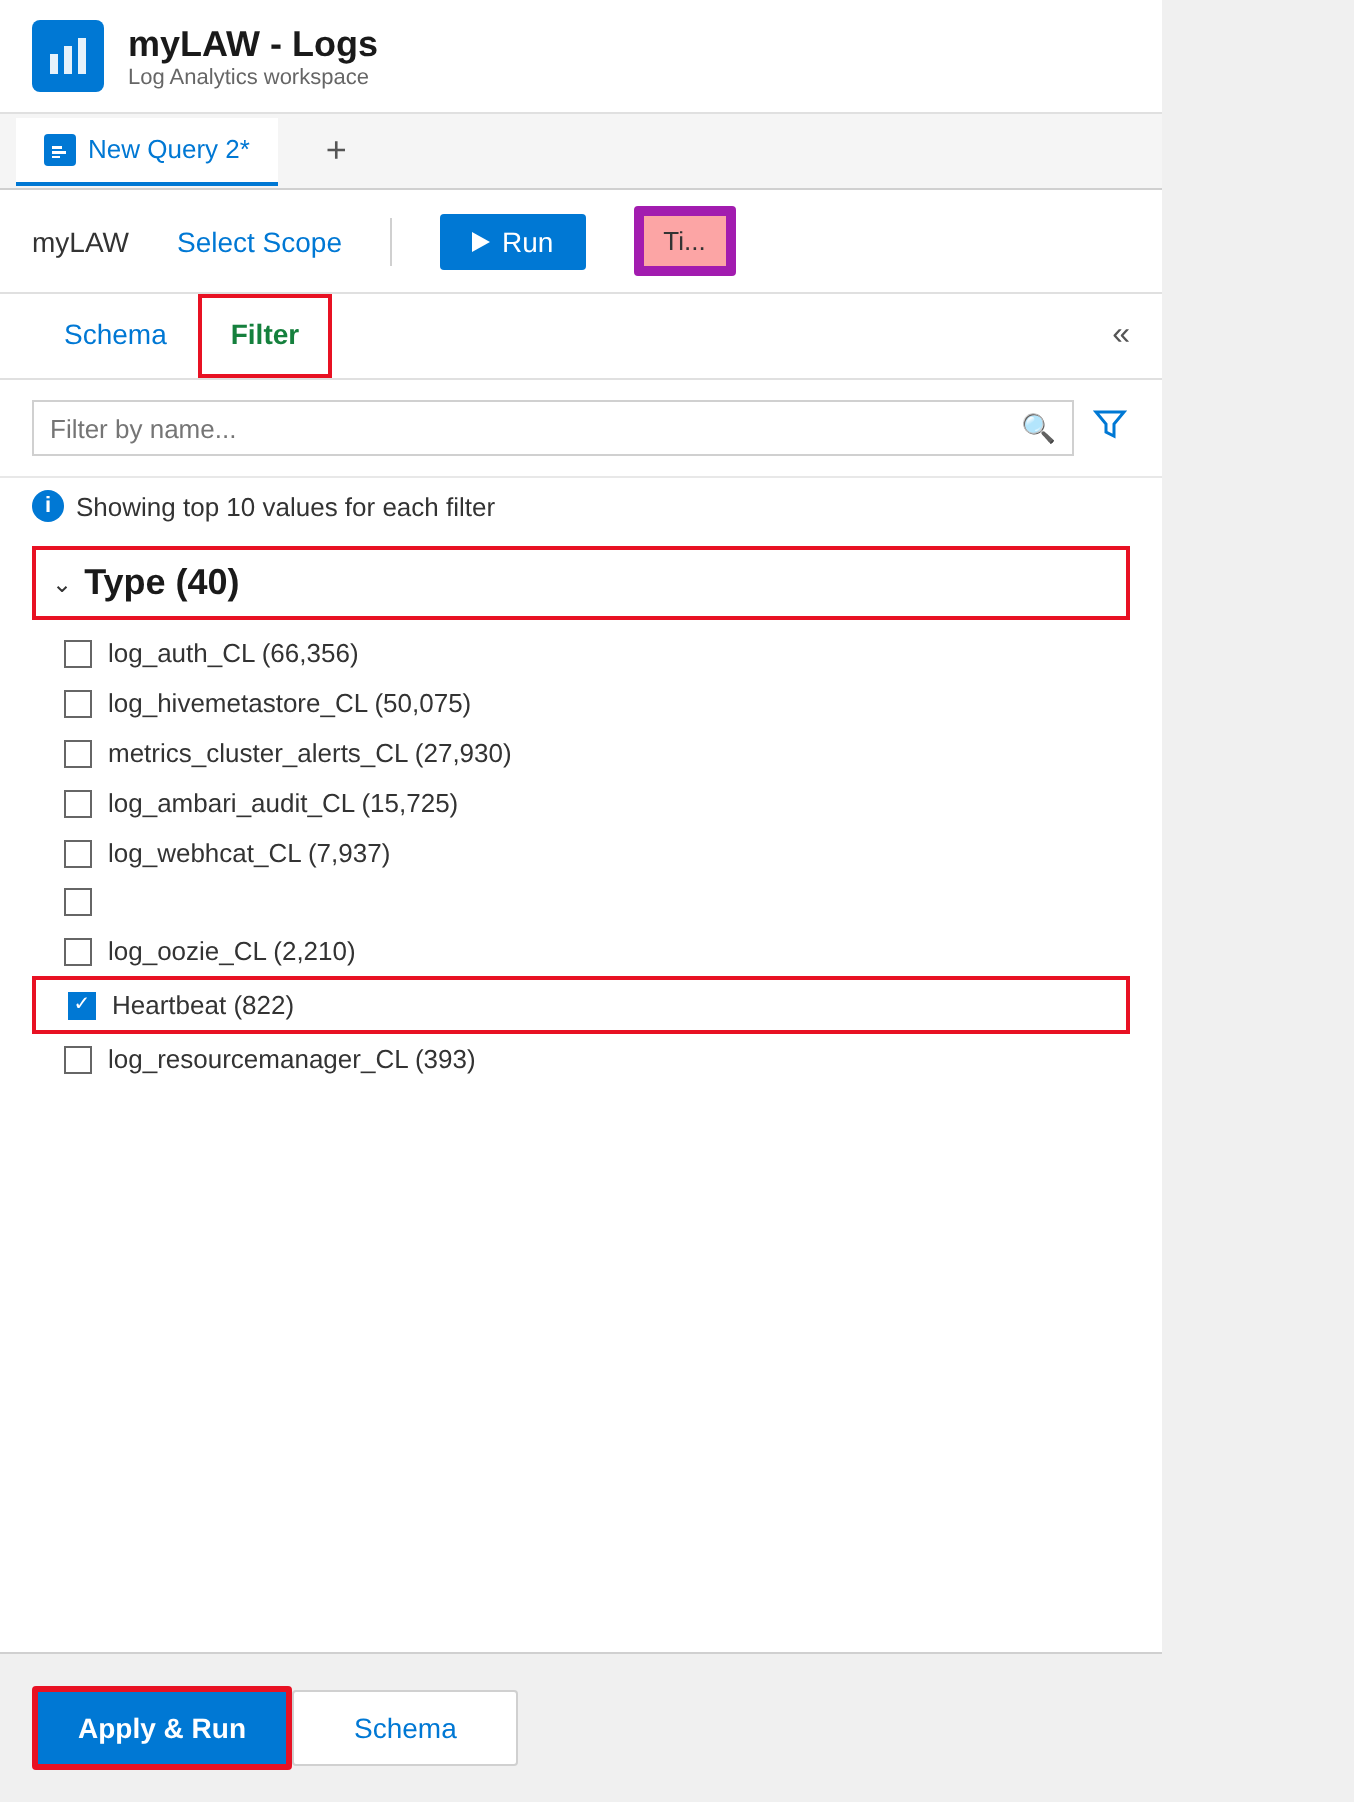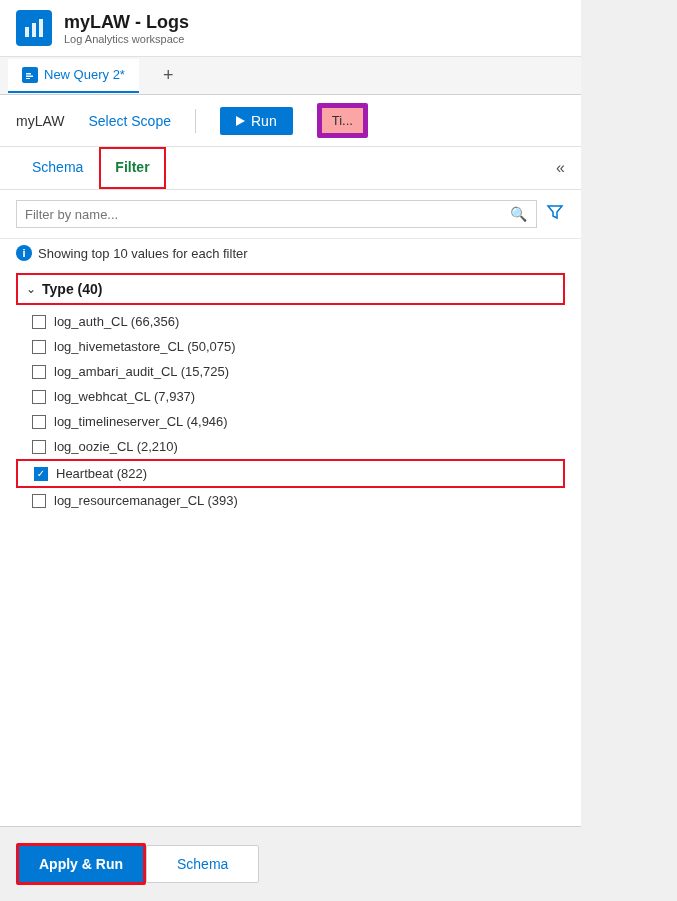--- a/index.html
+++ b/index.html
@@ -284,21 +284,21 @@
       border: 2px solid #e81123;
       padding: 6px 8px;
       margin-bottom: 4px;
       margin-top: 4px;
     }
     .chevron-icon {
       font-size: 12px;
       color: #333;
     }
     .type-label {
-      font-size: 14px;
+      font-size: 18px;
       font-weight: 600;
       color: #1a1a1a;
     }
 
     
     .filter-item {
       display: flex;
       align-items: center;
       gap: 8px;
       padding: 5px 8px 5px 16px;
@@ -445,29 +445,32 @@
         <div class="filter-item">
           <div class="checkbox"></div>
           <span>log_auth_CL (66,356)</span>
         </div>
         <div class="filter-item">
           <div class="checkbox"></div>
           <span>log_hivemetastore_CL (50,075)</span>
         </div>
         <div class="filter-item">
           <div class="checkbox"></div>
+          <span>metrics_cluster_alerts_CL (27,930)</span>
+        </div>
+        <div class="filter-item">
+          <div class="checkbox"></div>
           <span>log_ambari_audit_CL (15,725)</span>
         </div>
         <div class="filter-item">
           <div class="checkbox"></div>
           <span>log_webhcat_CL (7,937)</span>
         </div>
         <div class="filter-item">
           <div class="checkbox"></div>
-          <span>log_timelineserver_CL (4,946)</span>
         </div>
         <div class="filter-item">
           <div class="checkbox"></div>
           <span>log_oozie_CL (2,210)</span>
         </div>
         <div class="filter-item filter-item-row-checked">
           <div class="checkbox checked"></div>
           <span>Heartbeat (822)</span>
         </div>
         <div class="filter-item">

